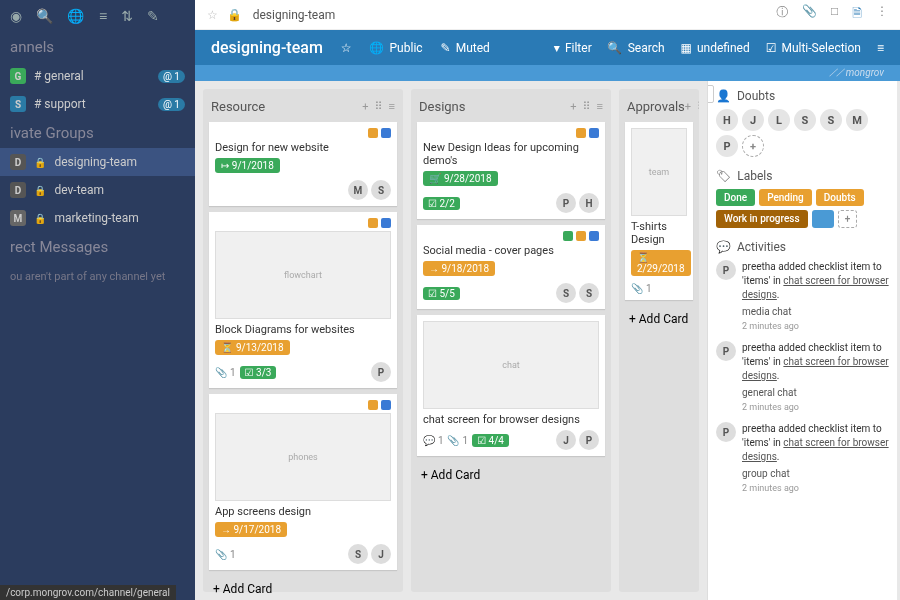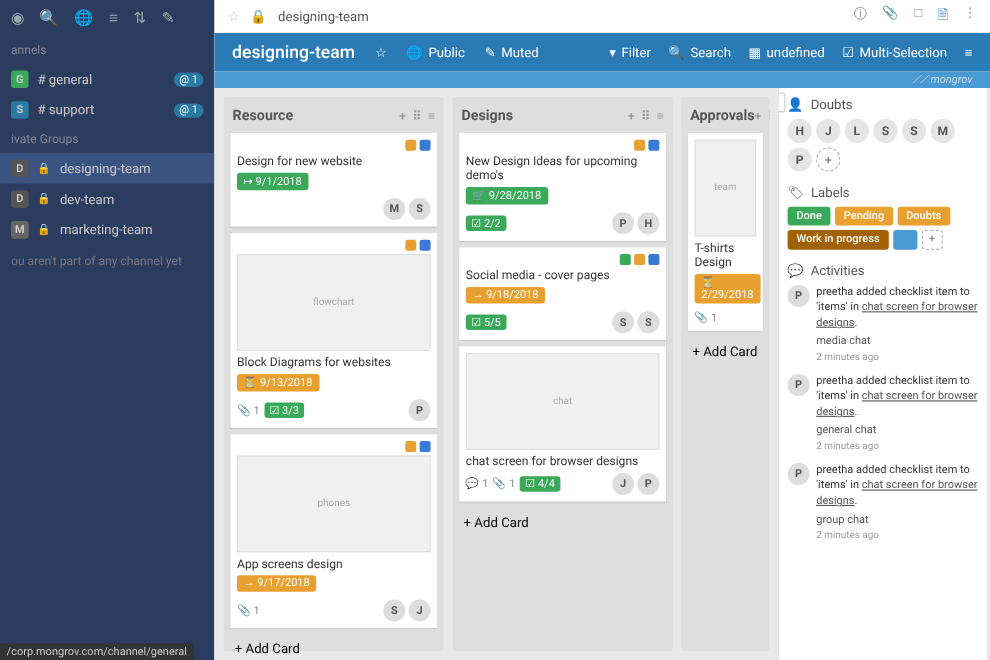--- a/index.html
+++ b/index.html
@@ -1,20 +1,20 @@
 <!DOCTYPE html>
 <html><head>
 <meta charset="utf-8">
 <style>
 *{box-sizing:border-box;margin:0;padding:0;font-family:-apple-system,BlinkMacSystemFont,"Segoe UI",Roboto,sans-serif}
 body{width:900px;height:600px;overflow:hidden;display:flex;background:#e8e8e8}
 .sidebar{width:195px;background:#2b3c5e;color:#ccc;font-size:12px;display:flex;flex-direction:column}
 .sb-icons{display:flex;gap:14px;padding:8px 10px;font-size:14px;color:#9aa}
 .sb-icons span{cursor:pointer}
-.sb-sect{padding:6px 10px;font-size:11px;color:#889}
+.sb-sect{padding:6px 10px;font-size:15px;color:#889}
 .sb-item{display:flex;align-items:center;padding:6px 10px;gap:8px;cursor:pointer}
 .sb-item.active{background:#3b5381}
 .sb-badge{width:16px;height:16px;background:#4a5a7a;border-radius:3px;display:flex;align-items:center;justify-content:center;font-size:10px;font-weight:bold}
 .sb-badge.g{background:#3aa95a}
 .sb-badge.s{background:#2a7aa5}
 .sb-badge.d{background:#555}
 .sb-badge.m{background:#666}
 .mention{margin-left:auto;background:#2a7aa5;color:#fff;font-size:10px;padding:1px 5px;border-radius:8px}
 .lock{font-size:10px;color:#778}
 .sb-note{padding:8px 10px;color:#778;font-size:11px}
@@ -27,21 +27,21 @@
 .topbar .right span{cursor:pointer}
 .header{background:#2a7ab5;color:#fff;height:35px;display:flex;align-items:center;padding:0 16px;gap:18px;font-size:12px}
 .header h1{font-size:16px;font-weight:500}
 .header .star2{color:#fff;cursor:pointer}
 .header .hbtn{display:flex;align-items:center;gap:5px;cursor:pointer}
 .header .hright{margin-left:auto;display:flex;gap:16px;align-items:center}
 .brand{background:#4999d5;font-size:10px;text-align:right;padding:2px 16px;color:#cde;font-style:italic}
 .board{flex:1;display:flex;overflow:hidden;background:#e8e8e8}
 .lists{display:flex;gap:8px;padding:8px;overflow-x:auto}
 .list{width:200px;background:#dedede;border-radius:3px;padding:6px;flex-shrink:0}
-.list-head{display:flex;align-items:center;font-size:13px;font-weight:700;color:#555;padding:4px 2px 8px}
+.list-head{display:flex;align-items:center;font-size:13px;font-weight:400;color:#555;padding:4px 2px 8px}
 .list-head .licons{margin-left:auto;display:flex;gap:6px;color:#999;font-size:11px}
 .card{background:#fff;border-radius:0;padding:6px;margin-bottom:6px;font-size:11px;box-shadow:0 1px 1px rgba(0,0,0,.1);cursor:pointer}
 .card-title{color:#333;margin-bottom:4px}
 .card-thumb{width:100%;height:88px;background:#f0f0f0;border:1px solid #ddd;margin-bottom:4px;display:flex;align-items:center;justify-content:center;color:#aaa;font-size:9px}
 .clabels{display:flex;gap:3px;justify-content:flex-end;margin-bottom:3px}
 .clabel{width:10px;height:10px;border-radius:2px}
 .clabel.or{background:#e8a030}
 .clabel.bl{background:#3a7ad5}
 .clabel.gr{background:#3aa95a}
 .date-badge{display:inline-block;padding:2px 6px;border-radius:3px;font-size:10px;color:#fff;margin-bottom:3px}
@@ -112,20 +112,21 @@
         <span class="sb-badge d">D</span>
         <span class="lock">🔒</span>
         <span>dev-team</span>
       </div>
       <div class="sb-item">
         <span class="sb-badge m">M</span>
         <span class="lock">🔒</span>
         <span>marketing-team</span>
       </div>
     </div>
+ <div class="sb-sect">rect Messages</div>
  <div class="sb-note">ou aren't part of any channel yet</div>
  <div class="url-bar">/corp.mongrov.com/channel/general</div>
 </div>
 
 <div class="main">
  <div class="topbar">
   <span class="star">☆</span>
   <span>🔒</span>
   <span class="title">designing-team</span>
   <div class="right">

